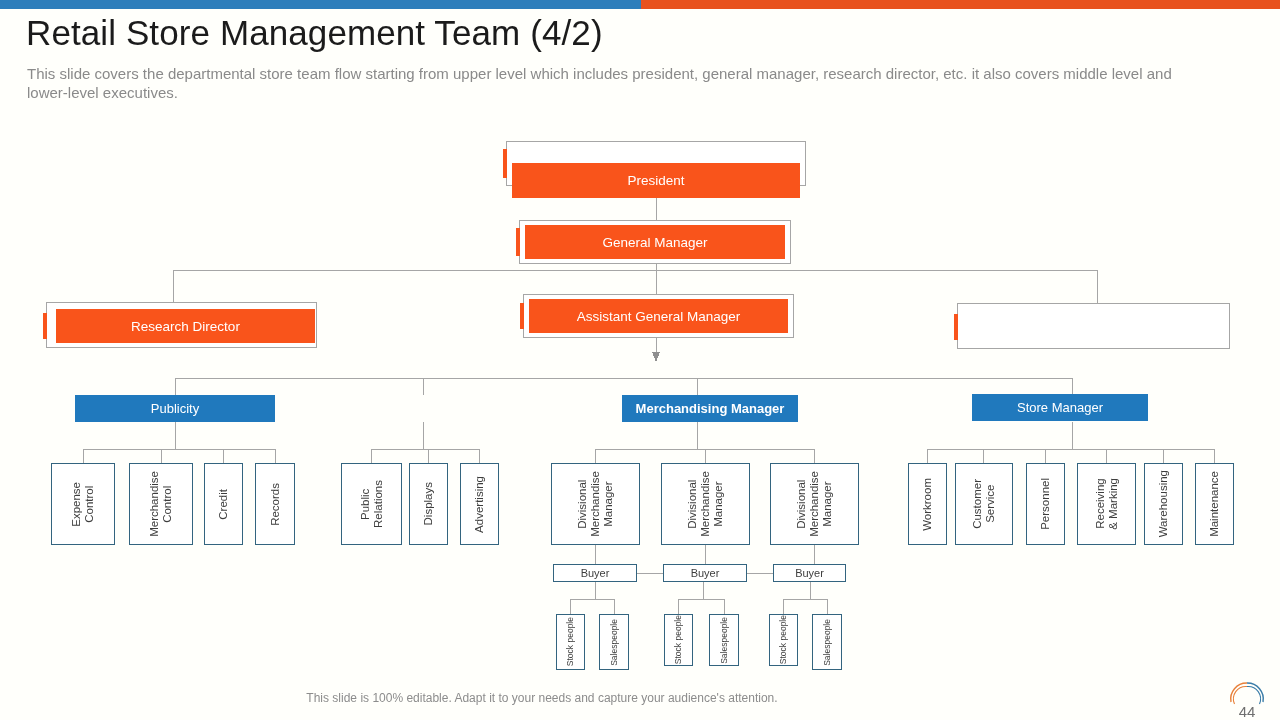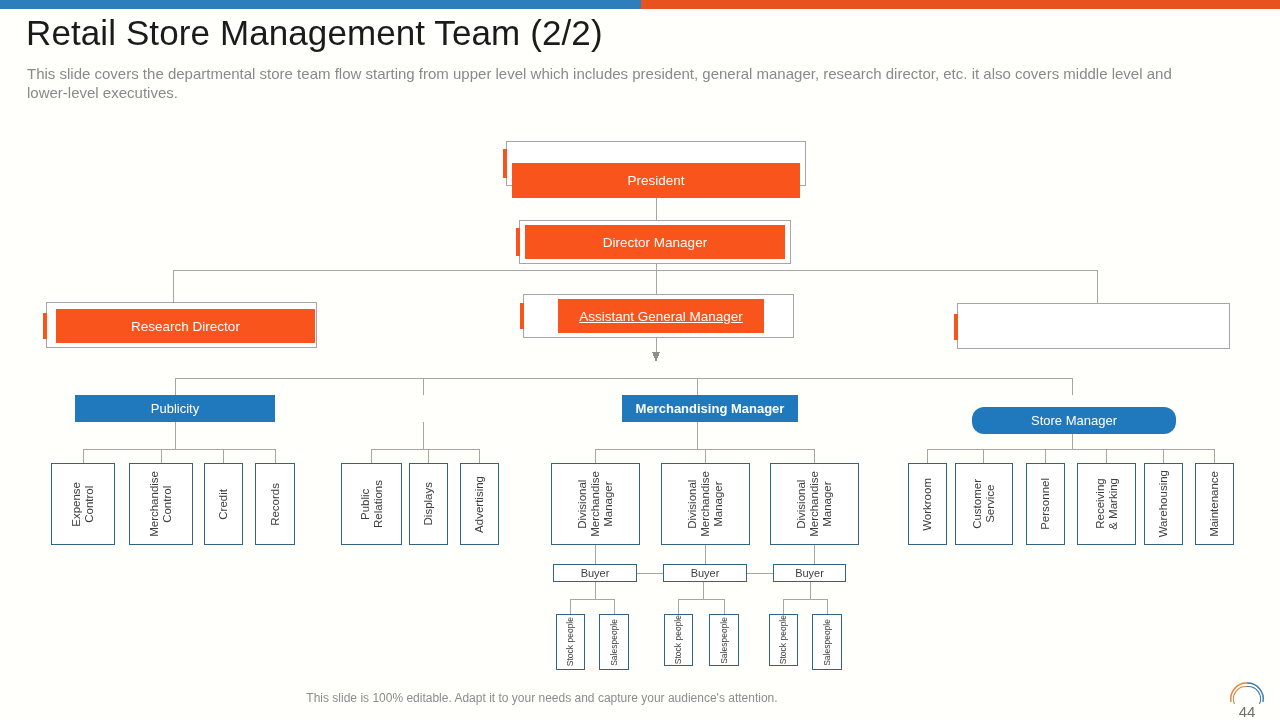--- a/index.html
+++ b/index.html
@@ -156,21 +156,21 @@
   }
 </style>
 </head>
 <body>
 
 <div id="top-bar">
   <div class="seg-blue"></div>
   <div class="seg-orange"></div>
 </div>
 
-<div id="page-title">Retail Store Management Team (2/2)</div>
+<div id="page-title">Retail Store Management Team (4/2)</div>
 <div id="page-subtitle">This slide covers the departmental store team flow starting from upper level  which includes president, general manager, research director, etc. it also covers middle level and lower-level executives.</div>
 
 <div id="chart">
 
   <svg id="lines" viewBox="0 0 1280 720" xmlns="http://www.w3.org/2000/svg">
     <g stroke="#a6a6a6" stroke-width="1" fill="none" shape-rendering="crispEdges">
 
       <line x1="656" y1="186" x2="656" y2="220"></line>
 
       <line x1="656" y1="264" x2="656" y2="270"></line>
@@ -238,36 +238,36 @@
       <line x1="827" y1="599" x2="827" y2="614"></line>
     </g>
   </svg>
 
   <div class="exec-frame" style="left:506px; top:141px; width:300px; height:45px;"></div>
   <div class="exec-tab" style="left:503px; top:149px; height:29px;"></div>
   <div class="exec-fill" style="left:512px; top:146px; width:288px; height:35px;margin-top:17px;">President</div>
 
   <div class="exec-frame" style="left:519px; top:220px; width:272px; height:44px;"></div>
   <div class="exec-tab" style="left:516px; top:228px; height:28px;"></div>
-  <div class="exec-fill" style="left:525px; top:225px; width:260px; height:34px;">Director Manager</div>
+  <div class="exec-fill" style="left:525px; top:225px; width:260px; height:34px;">General Manager</div>
 
   <div class="exec-frame" style="left:46px; top:302px; width:271px; height:46px;"></div>
   <div class="exec-tab" style="left:43px; top:313px; height:26px;"></div>
   <div class="exec-fill" style="left:56px; top:309px; width:259px; height:34px;">Research Director</div>
 
   <div class="exec-frame" style="left:523px; top:294px; width:271px; height:44px;"></div>
   <div class="exec-tab" style="left:520px; top:303px; height:26px;"></div>
-  <div class="exec-fill" style="left:558px; top:299px; width:206px; height:34px;text-decoration:underline;">Assistant General Manager</div>
+  <div class="exec-fill" style="left:529px; top:299px; width:259px; height:34px;">Assistant General Manager</div>
 
   <div class="exec-frame" style="left:957px; top:303px; width:273px; height:46px;"></div>
   <div class="exec-tab" style="left:954px; top:314px; height:26px;"></div>
 
   <div class="node mgr" style="left:75px; top:395px; width:200px; height:27px;">Publicity</div>
   <div class="node mgr" style="left:622px; top:395px; width:176px; height:27px;font-weight:bold;">Merchandising  Manager</div>
-  <div class="node mgr" style="left:972px; top:407px; width:204px; height:27px;border-radius:12px;">Store Manager</div>
+  <div class="node mgr" style="left:972px; top:394px; width:176px; height:27px;">Store Manager</div>
 
   <div class="node leaf" style="left:51px; top:463px; width:64px; height:82px;">
     <span class="vtext">Expense
 Control</span>
   </div>
   <div class="node leaf" style="left:129px; top:463px; width:64px; height:82px;">
     <span class="vtext">Merchandise
 Control</span>
   </div>
   <div class="node leaf" style="left:204px; top:463px; width:39px; height:82px;">

